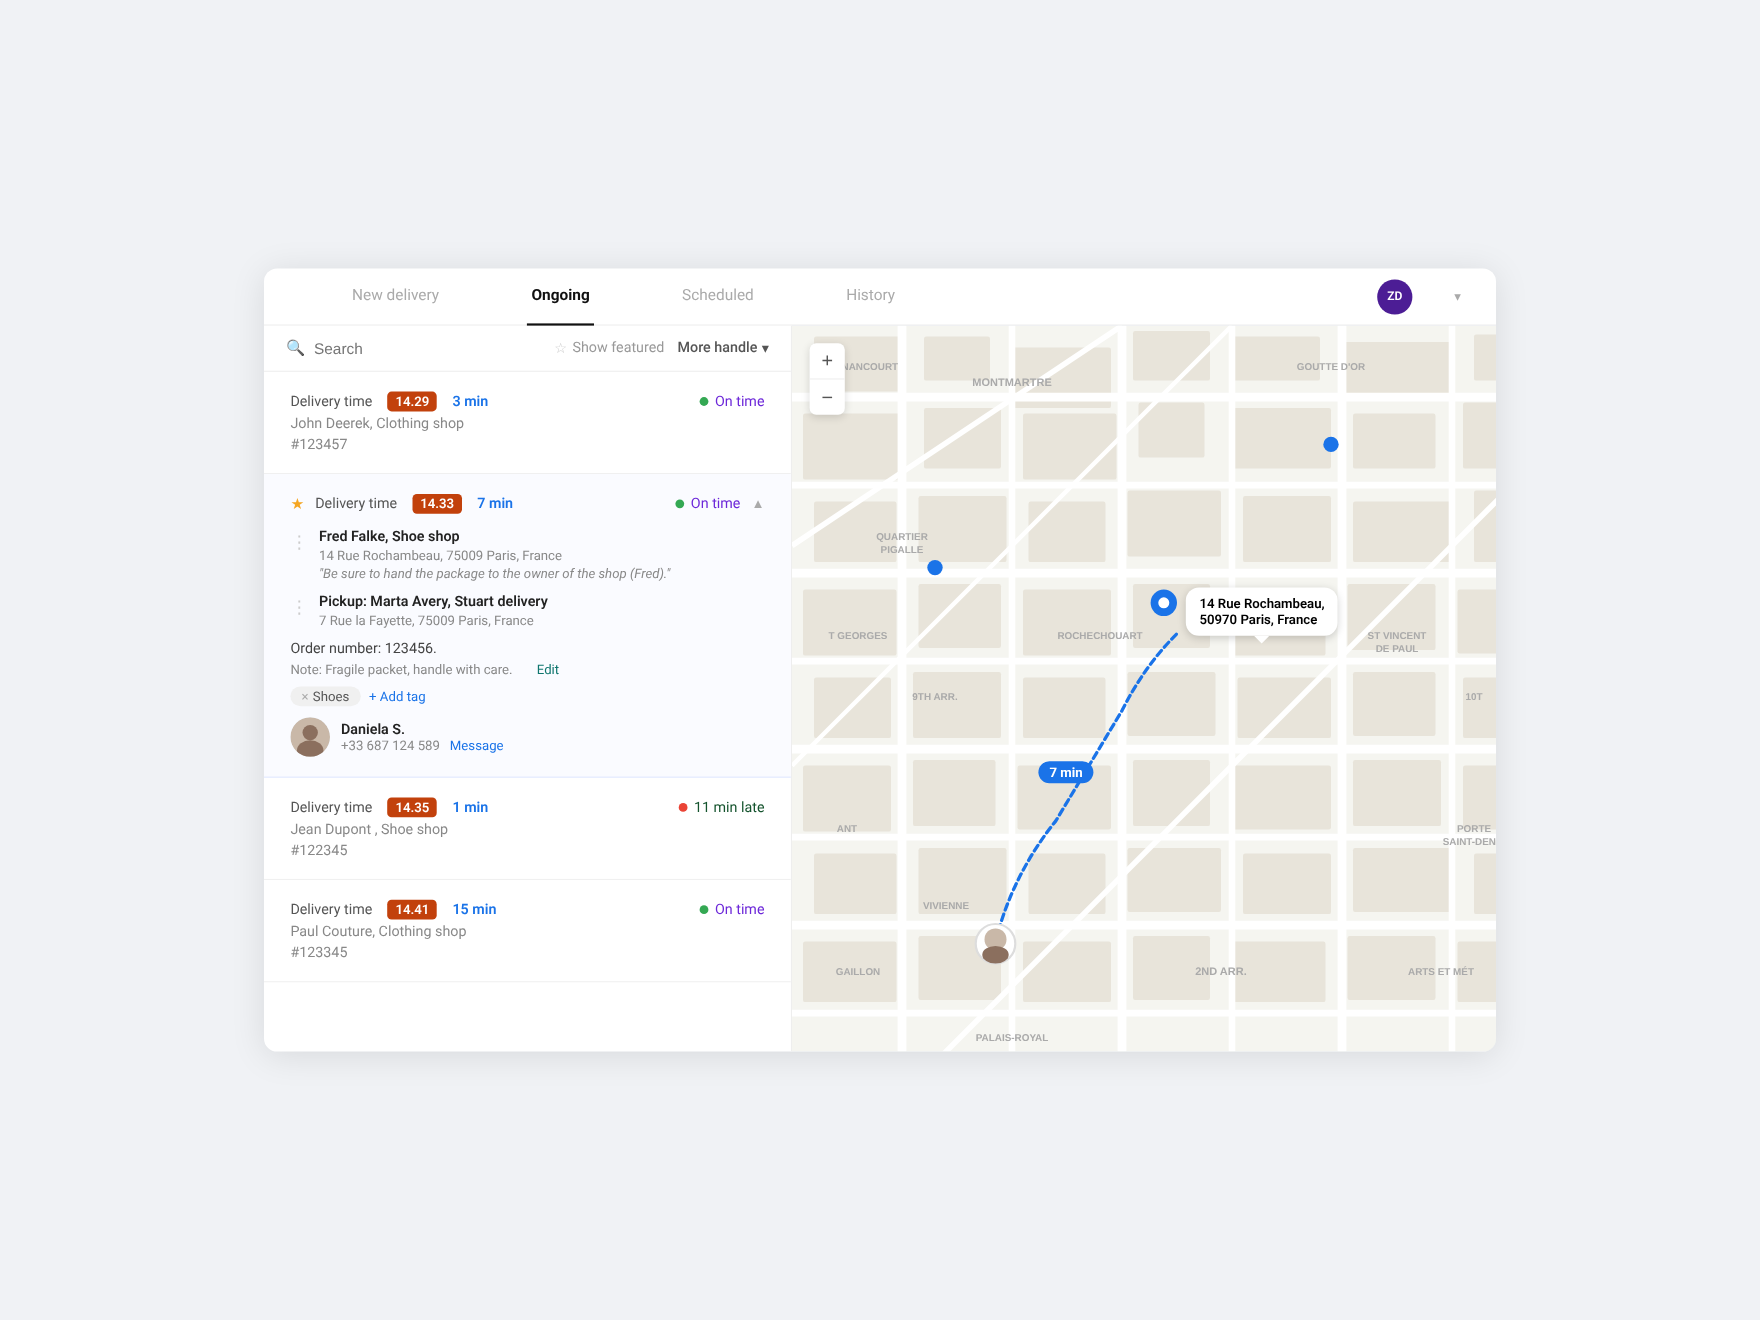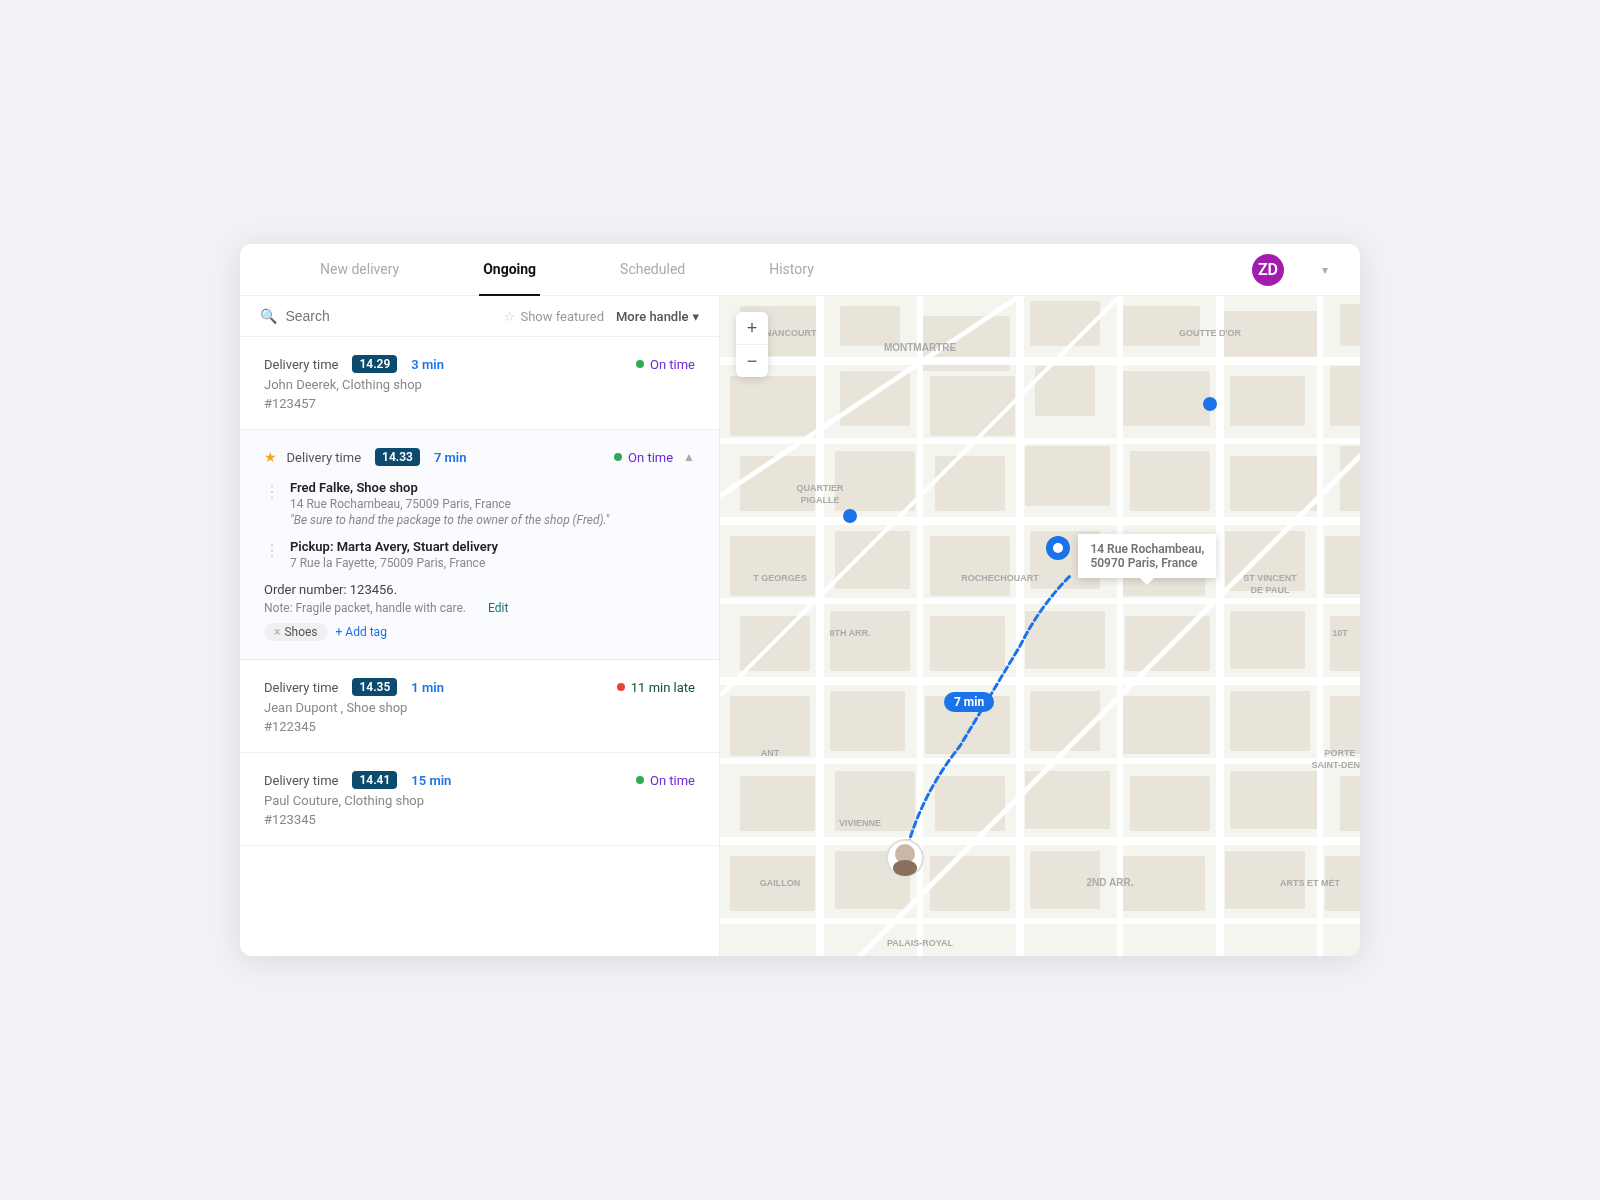--- a/index.html
+++ b/index.html
@@ -42,24 +42,24 @@
       margin-left: 44px;
     }
     .nav-tab.active {
       color: #111;
       font-weight: 700;
       border-bottom: 2px solid #111;
     }
     .nav-spacer { flex: 1; }
     .nav-avatar {
       width: 32px; height: 32px;
-      background: #a21caf;
+      background: #4c1d95;
       border-radius: 50%;
       display: flex; align-items: center; justify-content: center;
-      font-size: 16px; color: #fff; font-weight: 600;
+      font-size: 11px; color: #fff; font-weight: 600;
     }
     .nav-chevron { color: #aaa; margin-left: 6px; font-size: 12px; }
 
     
     .main-content {
       display: flex;
       flex: 1;
       min-height: 660px;
     }
 
@@ -108,21 +108,21 @@
       background: #fafbff;
       border-bottom: 1px solid #e0e8ff;
     }
     .delivery-row-header {
       display: flex; align-items: center; justify-content: space-between;
     }
     .delivery-left { display: flex; align-items: center; gap: 10px; }
     .star-badge { color: #f5a623; font-size: 14px; }
     .delivery-time-label { font-size: 13px; color: #555; }
     .time-badge {
-      background: #0c4a6e;
+      background: #c2410c;
       color: #fff;
       font-size: 12px;
       font-weight: 600;
       padding: 2px 7px;
       border-radius: 4px;
       margin: 0 4px;
     }
     .delivery-duration { font-size: 13px; color: #1a73e8; font-weight: 600; }
     .status-right { display: flex; align-items: center; gap: 6px; }
     .status-dot { width: 8px; height: 8px; border-radius: 50%; }
@@ -185,25 +185,25 @@
       display: flex; align-items: center; justify-content: center;
       font-size: 18px; color: #555; cursor: pointer;
       border: none; background: transparent;
     }
     .zoom-divider { height: 1px; background: #eee; }
     .map-tooltip {
       position: absolute;
       top: 36%;
       left: 56%;
       background: #fff;
-      border-radius: 0;
+      border-radius: 12px;
       padding: 8px 12px;
       font-size: 12px;
       font-weight: 600;
-      color: #737373;
+      color: #000000;
       box-shadow: 0 2px 8px rgba(0,0,0,0.18);
       white-space: nowrap;
     }
     .map-tooltip::after {
       content: '';
       position: absolute;
       bottom: -7px; left: 50%;
       transform: translateX(-50%);
       border-left: 7px solid transparent;
       border-right: 7px solid transparent;
@@ -319,20 +319,36 @@
             </div>
 
             <div class="tag-row">
               <div class="tag">
                 <span class="tag-x">×</span>
                 <span>Shoes</span>
               </div>
               <span class="add-tag">+ Add tag</span>
             </div>
 
+            <div class="driver-row">
+              <div class="driver-avatar">
+                <svg viewBox="0 0 36 36" xmlns="http://www.w3.org/2000/svg">
+                  <circle cx="18" cy="18" r="18" fill="#c9b8a8"></circle>
+                  <circle cx="18" cy="14" r="7" fill="#8b6f5e"></circle>
+                  <ellipse cx="18" cy="30" rx="12" ry="9" fill="#8b6f5e"></ellipse>
+                </svg>
+              </div>
+              <div>
+                <div class="driver-name">Daniela S.</div>
+                <div class="driver-phone">
+                  <span>+33 687 124 589</span>
+                  <span class="message-link">Message</span>
+                </div>
+              </div>
+            </div>
           </div>
         </div>
 
         <div class="delivery-row">
           <div class="delivery-row-header">
             <div class="delivery-left">
               <span class="delivery-time-label">Delivery time</span>
               <span class="time-badge">14.35</span>
               <span class="delivery-duration">1 min</span>
             </div>

